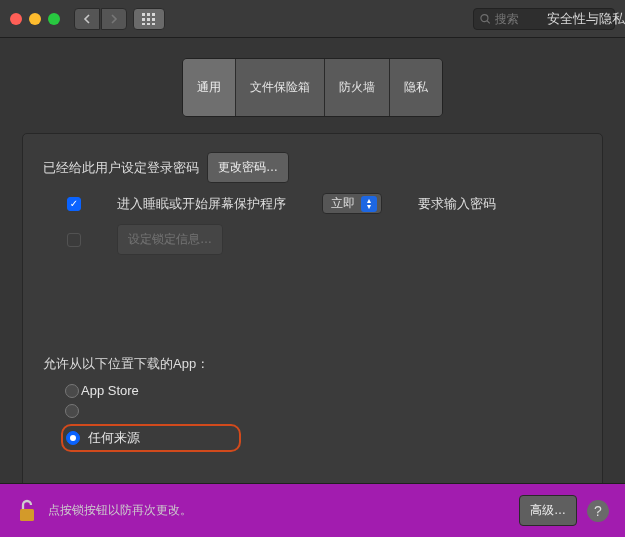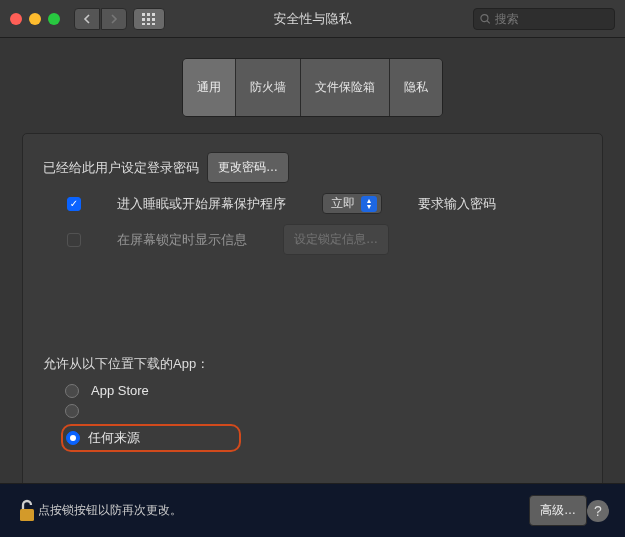--- a/index.html
+++ b/index.html
@@ -36,21 +36,21 @@
   }
   .nav-btn:first-child{border-radius:4px 0 0 4px;}
   .nav-btn:last-child{border-radius:0 4px 4px 0; color:#777;}
   .grid-btn {
     margin-left:6px;
     width:32px;height:22px;background:#6a6a6a;border:1px solid #2a2a2a;border-radius:4px;
     display:flex;align-items:center;justify-content:center;color:#ddd;
   }
   .title-text {
     position:absolute; left:0; right:0;
-    text-align:center; color:#d8d8d8;font-size:13px;
+    text-align:right; color:#d8d8d8;font-size:13px;
     pointer-events:none;
   }
   .search-wrap {
     margin-left:auto;
     display:flex;align-items:center;
     background:#2e2e2e;border:1px solid #222;border-radius:4px;
     height:22px;width:142px;padding:0 6px;color:#888;font-size:12px;
     gap:4px;
   }
   .search-wrap svg{opacity:.6;}
@@ -85,31 +85,32 @@
   .indent { margin-left: 24px; gap: 36px; }
   .check { width:14px;height:14px;border:1px solid #666;border-radius:3px;display:inline-flex;align-items:center;justify-content:center; }
   .check.on{background:#0a63ff;border-color:#0a63ff;}
   .check.on::after{content:"✓";color:#fff;font-size:10px;line-height:1;}
   .select{
     display:inline-flex;align-items:center;gap:6px;
     background:#565656;border:1px solid #2a2a2a;border-radius:4px;padding:1px 4px 1px 8px;font-size:12px;
   }
   .select .knob{background:#1d67e3;width:16px;height:16px;border-radius:3px;display:flex;flex-direction:column;align-items:center;justify-content:center;color:#fff;font-size:8px;line-height:6px;}
   .section-label{margin-top:100px;margin-bottom:10px;color:#ddd;}
-  .radio-row{display:flex;align-items:center;gap:12px;margin-left:22px;margin-bottom:6px;font-size:13px;}
+  .radio-row{display:flex;align-items:center;gap:2px;margin-left:22px;margin-bottom:6px;font-size:13px;}
   .radio{width:14px;height:14px;border-radius:50%;border:1px solid #777;background:#4a4a4a;display:inline-block;position:relative;}
   .radio.on{background:#0a63ff;border-color:#0a63ff;}
   .radio.on::after{content:"";position:absolute;left:3px;top:3px;width:6px;height:6px;border-radius:50%;background:#fff;}
   .highlight{border:2.5px solid #d24a1c;border-radius:10px;padding:3px 10px 3px 3px;display:inline-flex;align-items:center;gap:8px;width:180px;}
   .disabled{opacity:.55;}
   
   .bottom{
     position:absolute;left:0;right:0;bottom:0;height:54px;
-    background:#0f172a;border-top:1px solid #1f1f1f;
+    background:#a21caf;border-top:1px solid #1f1f1f;
     display:flex;align-items:center;padding:0 16px;color:#ccc;font-size:12px;
+    gap:10px;
   }
   .bottom .spacer{flex:1;}
   .help{width:22px;height:22px;border-radius:50%;background:#6a6a6a;display:flex;align-items:center;justify-content:center;color:#ddd;font-size:14px;}
 </style>
 </head>
 <body>
 
 <div class="titlebar">
   <div class="traffic">
     <div class="tl red"></div>
@@ -149,22 +150,22 @@
         <circle cx="5" cy="5" r="4" stroke="#999" fill="none" stroke-width="1.3"></circle>
         <line x1="8" y1="8" x2="11" y2="11" stroke="#999" stroke-width="1.3"></line>
       </svg>
     <input class="search-input" placeholder="搜索" style="">
   </div>
 </div>
 
 <div class="tabs">
   <div class="tabrow">
     <div class="tab general active">通用</div>
+    <div class="tab">文件保险箱</div>
     <div class="tab">防火墙</div>
-    <div class="tab">文件保险箱</div>
     <div class="tab">隐私</div>
   </div>
 </div>
 
 <div class="pane">
 
   <div class="row">
     <span>已经给此用户设定登录密码</span>
     <button class="btn">更改密码…</button>
   </div>
@@ -174,21 +175,20 @@
     <span>进入睡眠或开始屏幕保护程序</span>
     <span class="select">
       <span>立即</span>
       <span class="knob">▴<br>▾</span>
     </span>
     <span>要求输入密码</span>
   </div>
 
   <div class="row indent disabled">
     <span class="check"></span>
-    <span>在屏幕锁定时显示信息</span>
     <button class="btn disabled">设定锁定信息…</button>
   </div>
 
   <div class="section-label">允许从以下位置下载的App：</div>
 
   <div class="radio-row">
     <span class="radio"></span>
     <span>App Store</span>
   </div>
   <div class="radio-row">

